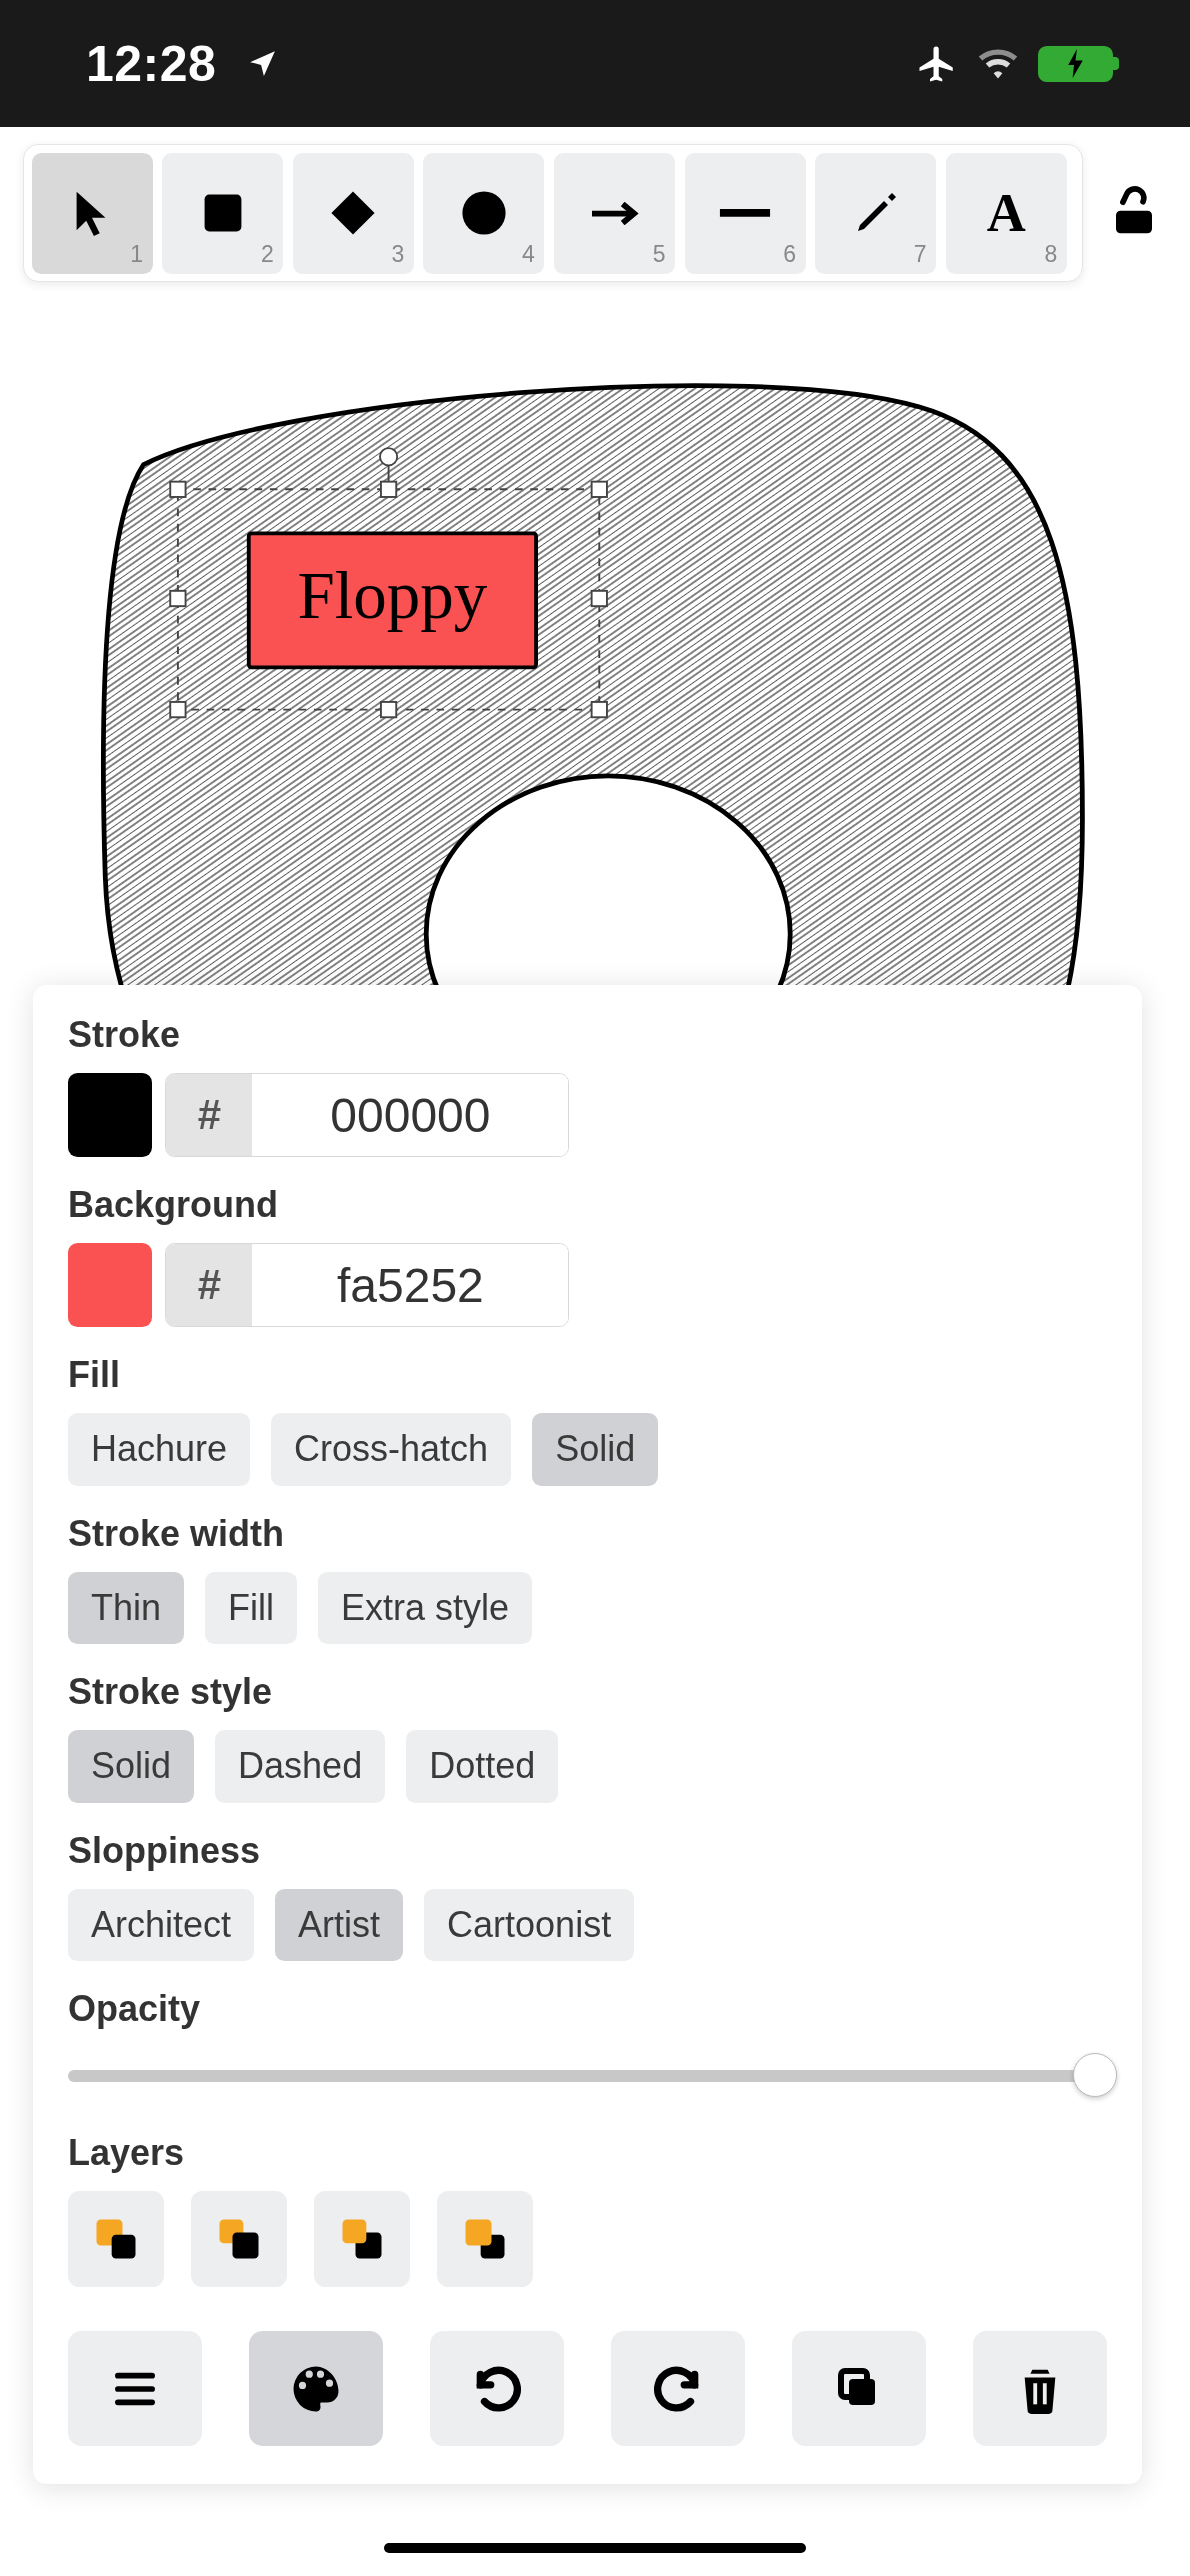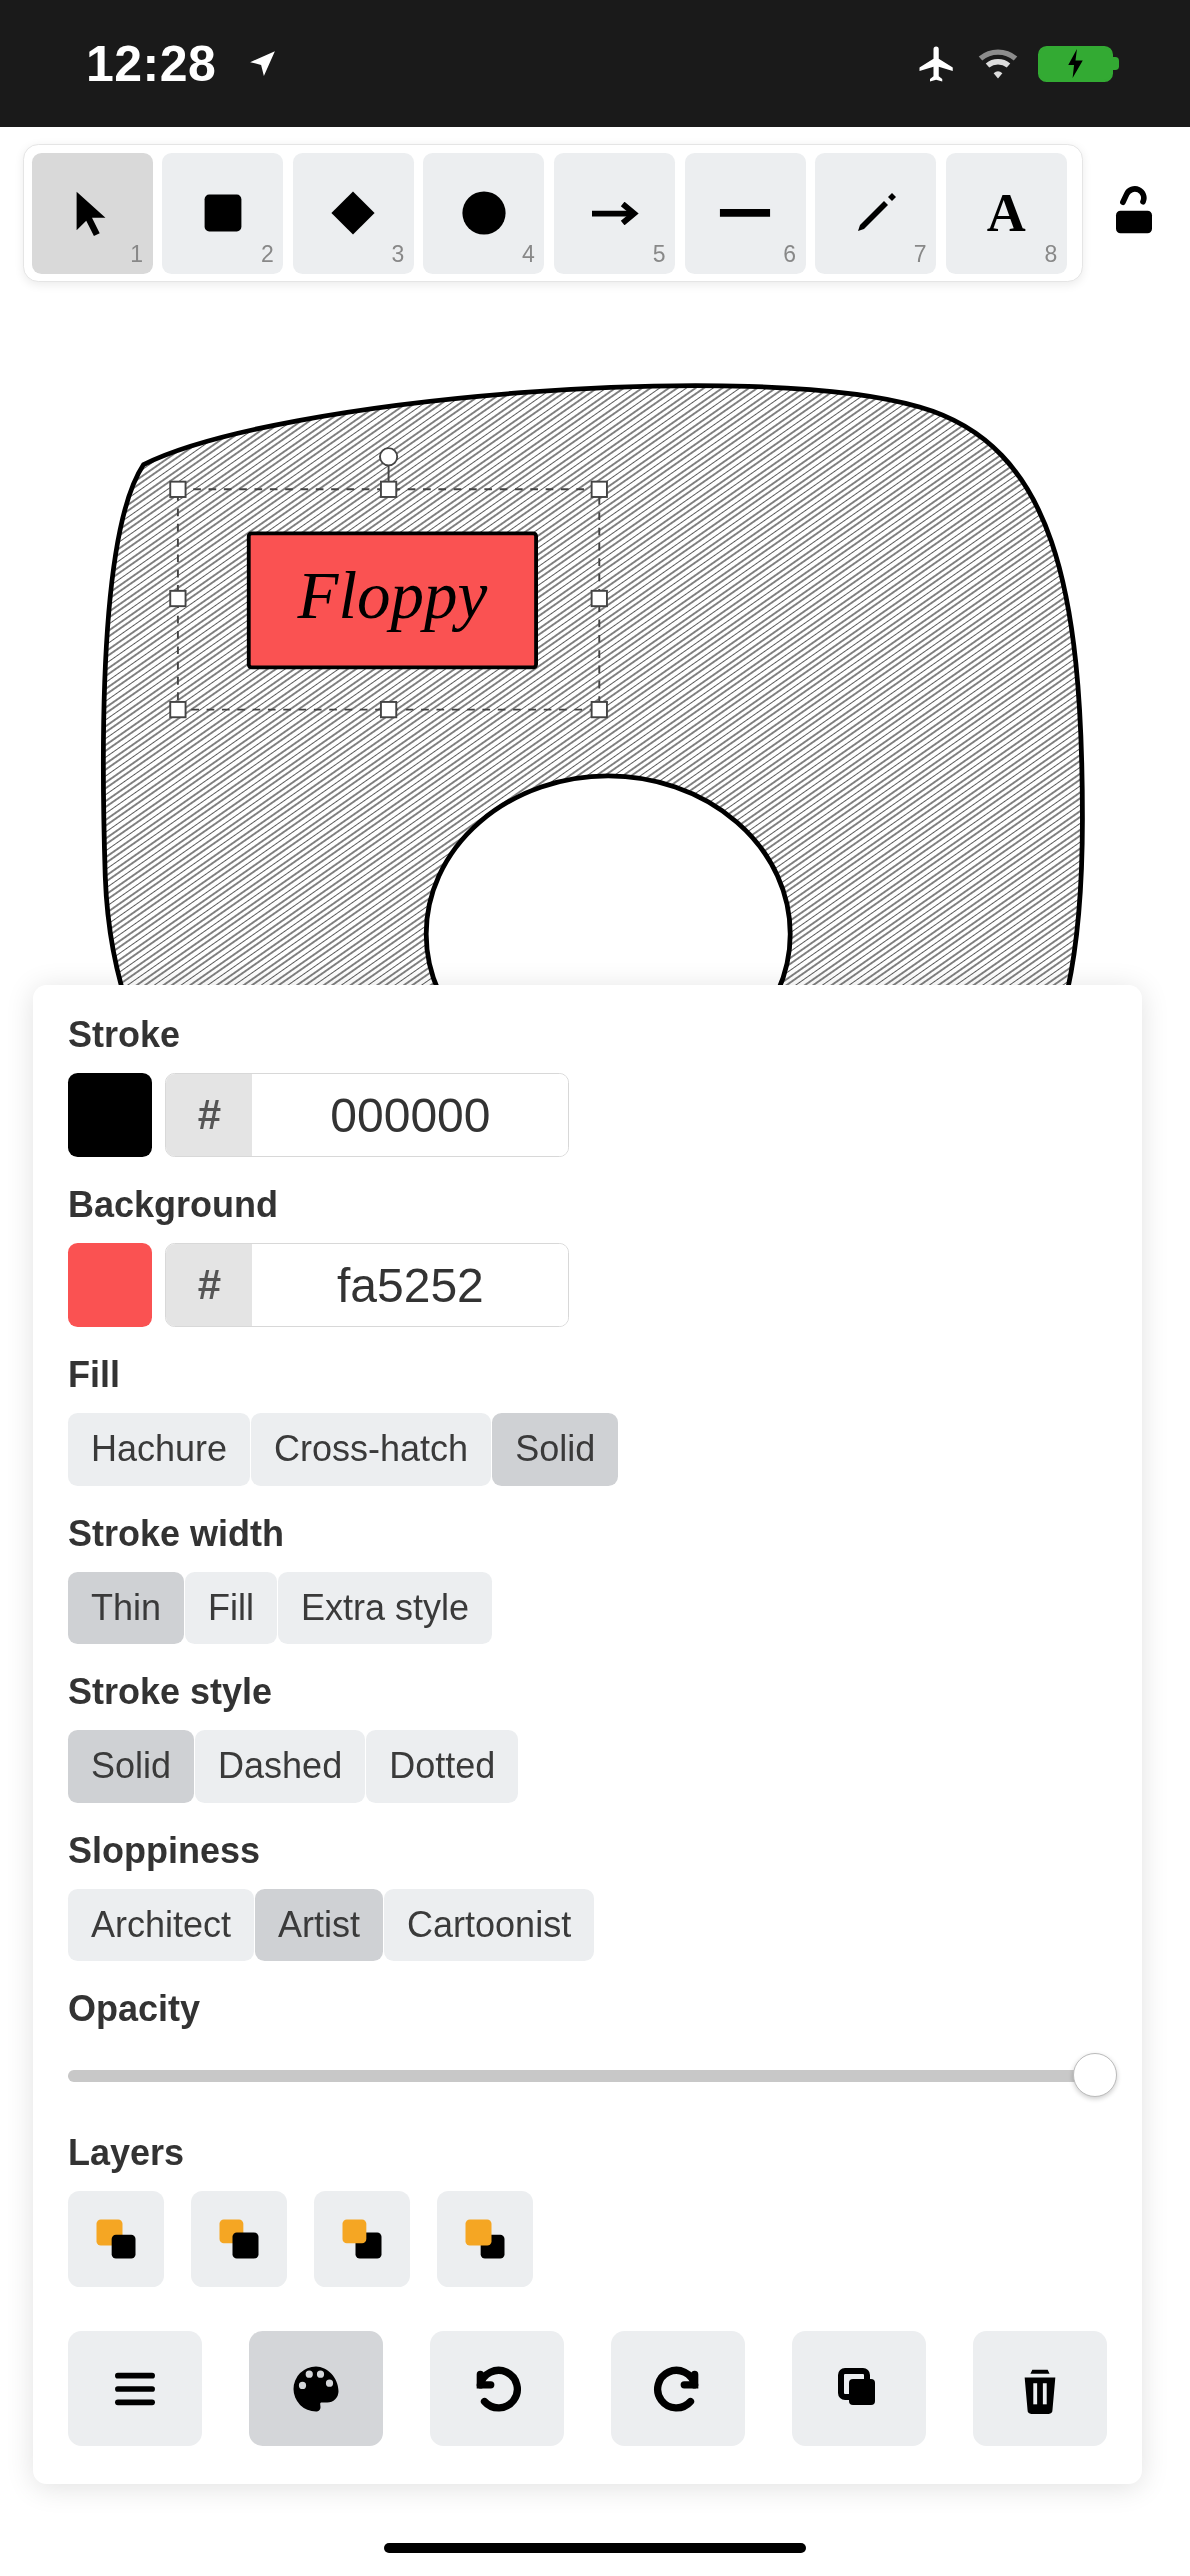--- a/index.html
+++ b/index.html
@@ -20,37 +20,37 @@
   .toolbar-wrap { padding: 17px 23px 0 23px; display:flex; align-items:center; gap: 17px; }
   .toolbar { flex:1; background:#fff; border:1px solid #e5e5e5; border-radius:15.3px; box-shadow: 0 2.9px 9.6px rgba(0,0,0,0.08); display:flex; gap:9.6px; padding:7.7px; }
   .tool { width:121px; height:121px; border-radius:9.6px; background:#eceef0; display:flex; align-items:center; justify-content:center; position:relative; }
   .tool.selected { background:#d9d9d9; }
   .tool .num { position:absolute; bottom:5.8px; right:9.6px; font-size:23px; color:#888; }
   .tool svg, .tool .glyph { pointer-events:none; }
   .tool .glyph { font-size:54px; font-weight:700; font-family: Georgia, serif; }
   .lock-btn { width: 67px; display:flex; align-items:center; justify-content:center; }
 
   
-  .canvas { position:relative; height: 853px; overflow:hidden;font-style:italic; }
+  .canvas { position:relative; height: 853px; overflow:hidden; }
   .canvas svg { position:absolute; }
 
   
   .panel { position:absolute; left:33px; right:48px; top:985px; background:#fff; border-radius:13.4px; box-shadow: 0 3.8px 29px rgba(0,0,0,0.12); padding: 29px 35px 38px 35px; }
   .sect-title { font-size:36px; font-weight:700; color:#333; margin-top: 27px; margin-bottom: 17px; }
   .sect-title:first-child { margin-top: 0; }
 
   .color-row { display:flex; align-items:stretch; gap:13.4px; }
   .swatch { width:84px; height:84px; border-radius:9.6px; }
   .swatch.black { background:#000; }
   .swatch.red   { background:#fa5252; }
   .hex-wrap { display:flex; border:1.9px solid #d8d8d8; border-radius:9.6px; overflow:hidden; height:84px; }
   .hash { width:86px; background:#e4e4e4; display:flex; align-items:center; justify-content:center; font-size:42px; color:#555; font-weight:600; }
   .hex-input { border:none; outline:none; padding:0 25px; font-size:48px; width:316px; color:#333;text-align:center; }
 
-  .opt-row { display:flex; gap:1px; flex-wrap:wrap; }
+  .opt-row { display:flex; gap:21px; flex-wrap:wrap; }
   .opt { background:#eceef0; border-radius:9.6px; padding: 15.3px 23px; font-size:36px; color:#3a3a3a; }
   .opt.sel { background:#cfd1d4; }
 
   .slider-wrap { position:relative; height:58px; margin-top:9.6px; }
   .slider-track { position:absolute; left:0; right:0; top:23px; height:11.5px; background:#c8c8c8; border-radius:5.8px; }
   .slider-thumb { position:absolute; right:-9.6px; top:5.8px; width:44px; height:44px; border-radius:50%; background:#fff; border:1.9px solid #bbb; box-shadow:0 1.9px 5.8px rgba(0,0,0,0.2); }
 
   .layer-row { display:flex; gap:27px; margin-top:5.8px; }
   .layer-btn { width:96px; height:96px; border-radius:11.5px; background:#eceef0; display:flex; align-items:center; justify-content:center; }
 

